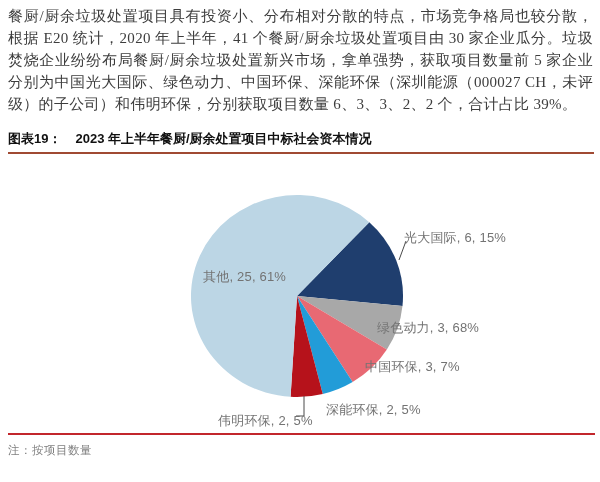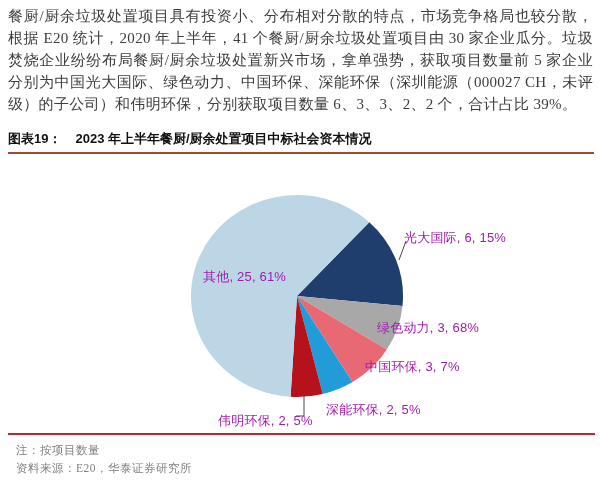--- a/index.html
+++ b/index.html
@@ -47,42 +47,42 @@
   .chart-area {
     position: absolute;
     left: 0; top: 160px;
     width: 600px; height: 272px;
   }
   #pie-svg { position: absolute; left: 0; top: 0; }
   .pie-label {
     position: absolute;
     font-family: "Liberation Sans", sans-serif;
     font-size: 13px;
-    color: #a21caf;
+    color: #737373;
     white-space: nowrap;
     letter-spacing: 0.2px;
   }
   
   .lbl-qita      { left: 203px; top: 108px; }
   .lbl-guangda   { left: 404px; top:  69px; }
   .lbl-lvse      { left: 377px; top: 159px; }
   .lbl-zhongguo  { left: 365px; top: 198px; }
   .lbl-shenneng  { left: 326px; top: 241px; }
   .lbl-weiming   { left: 218px; top: 252px; text-align: right; }
   .bottom-rule {
     position: absolute;
     left: 8px;
     top: 433px;
     width: 587px;
     height: 2px;
     background: #c2262c;
   }
   .note, .source {
     position: absolute;
-    left: 16px;
+    left: 8px;
     font-family: "Liberation Serif", serif;
     font-size: 11.5px;
     color: #808080;
     letter-spacing: 0.5px;
   }
   .note   { top: 443px; }
   .source { top: 461px; }
 </style>
 </head>
 <body>
@@ -117,15 +117,14 @@
     <div class="pie-label lbl-guangda">光大国际, 6, 15%</div>
     <div class="pie-label lbl-lvse">绿色动力, 3, 68%</div>
     <div class="pie-label lbl-zhongguo">中国环保, 3, 7%</div>
     <div class="pie-label lbl-shenneng">深能环保, 2, 5%</div>
     <div class="pie-label lbl-weiming">伟明环保, 2, 5%</div>
   </div>
 
   <div class="bottom-rule" style="background: rgb(194, 38, 44);"></div>
 
   <div class="note">注：按项目数量</div>
-  <div class="source">资料来源：E20，华泰证券研究所</div>
 
 </div>
 
 </body></html>

